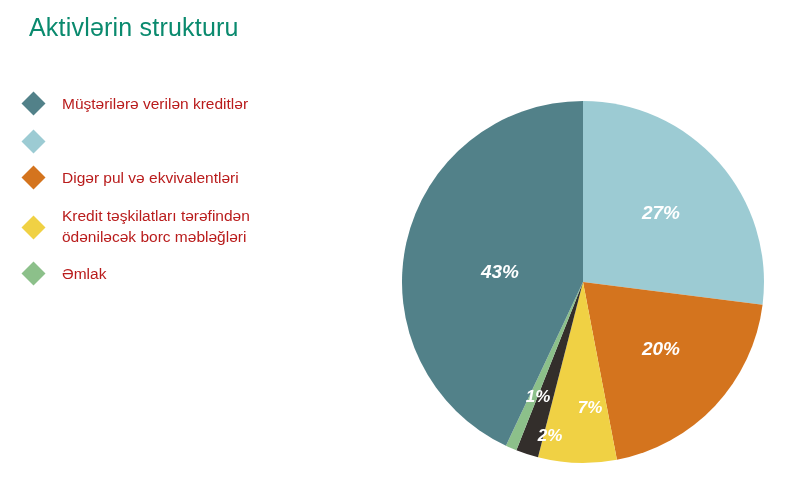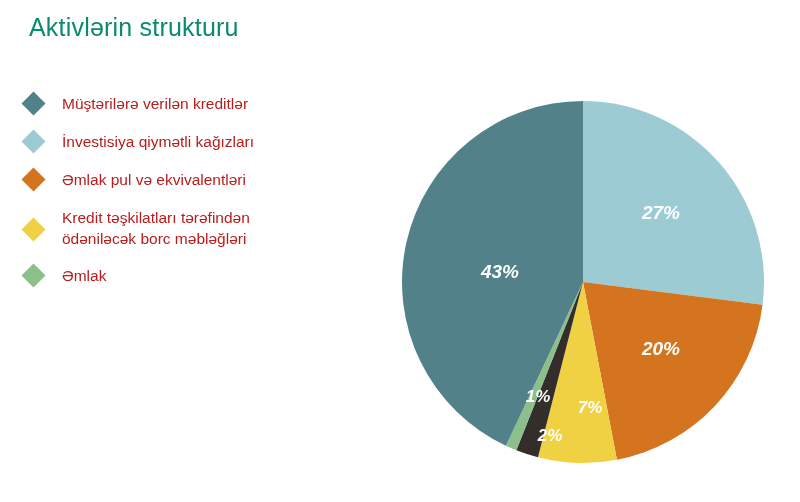--- a/index.html
+++ b/index.html
@@ -93,25 +93,24 @@
 
   <div class="chart-title">Aktivlərin strukturu</div>
 
   <div class="legend" id="legend-host">
       <div class="legend-item">
         <span class="legend-marker" style="background: rgb(82, 129, 137);"></span>
         <span class="legend-label">Müştərilərə verilən kreditlər</span>
       </div>
       <div class="legend-item">
         <span class="legend-marker" style="background: rgb(156, 203, 211);"></span>
-        <span class="legend-label">İnvestisiya qiymətli kağızları</span>
       </div>
       <div class="legend-item">
         <span class="legend-marker" style="background: rgb(212, 116, 30);"></span>
-        <span class="legend-label">Əmlak pul və ekvivalentləri</span>
+        <span class="legend-label">Digər pul və ekvivalentləri</span>
       </div>
       <div class="legend-item two-line">
         <span class="legend-marker" style="background: rgb(240, 209, 68);"></span>
         <span class="legend-label">Kredit təşkilatları tərəfindən
 ödəniləcək borc məbləğləri</span>
       </div>
       <div class="legend-item">
         <span class="legend-marker" style="background: rgb(140, 192, 138);"></span>
         <span class="legend-label">Əmlak</span>
       </div>

